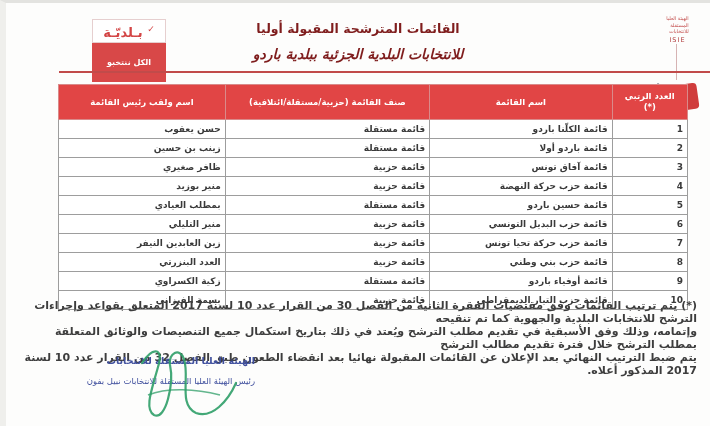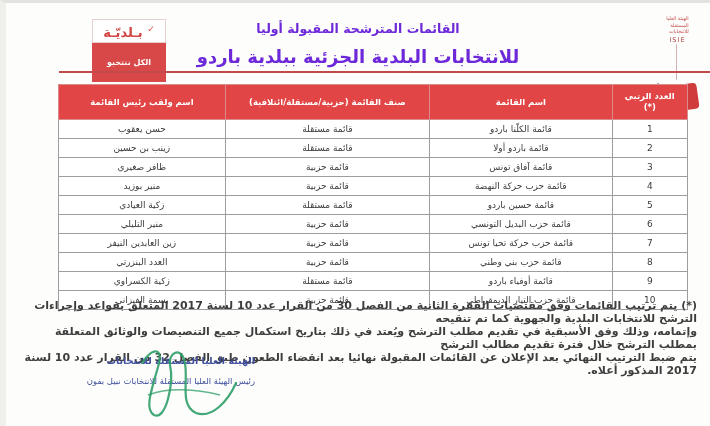--- a/index.html
+++ b/index.html
@@ -23,46 +23,46 @@
     font-weight:bold; font-size:13px; line-height:16px; text-align:center;
     padding:1px 3px; direction:rtl; white-space:nowrap;
   }
   .logo-left .top .chk { color:#d34545; font-size:9px; vertical-align:super; }
   .logo-left .bottom {
     background:#d84848; color:#fff; font-size:8px; font-weight:bold;
     text-align:center; padding:15px 2px; direction:rtl; white-space:nowrap;
   }
   .title {
     position:absolute; left:170px; right:170px; top:18px;
-    text-align:center; color:#6d28d9; font-weight:bold; direction:rtl;
+    text-align:center; color:#7f1d1d; font-weight:bold; direction:rtl;
   }
   .title .l1 { font-size:12.5px; margin-bottom:10px; }
-  .title .l2 { font-size:18px; }
+  .title .l2 { font-size:14px;font-style:italic; }
   .logo-right { position:absolute; right:10px; top:12px; display:flex; align-items:center;flex-direction:column; }
   .isie-text { text-align:right; color:#c4504f; direction:rtl; margin-left:3px; }
   .isie-text .ar { font-size:5px; line-height:6.5px; white-space:nowrap; }
   .isie-text .latin { font-size:6.5px; color:#b23e3e; letter-spacing:1px; margin-top:1px; text-align:center; }
   .isie-divider { width:1px; height:36px; background:#d6b3b3; margin:0 3px; }
   .rule {
     position:absolute; top:68px; left:53px; width:652px; height:2px;
     background:#c14b4a;
   }
   
   table.doc-table {
     position:absolute; top:81px; left:52px; width:630px;
     border-collapse:collapse; direction:rtl; table-layout:fixed;
   }
   .doc-table th {
     background:#e14545; color:#fff; font-size:8.5px; font-weight:bold;
     padding:6px 10px; border:1px solid #d98a8a; text-align:center; line-height:11px;
   }
   .doc-table td {
     border:1px solid #9d9d9d; background:#fff;
-    font-size:9px; font-weight:normal; color:#3a3a3a;
-    text-align:center; padding:2px 4px; height:18px; line-height:14px;
+    font-size:9px; font-weight:bold; color:#3a3a3a;
+    padding:2px 4px; height:18px; line-height:14px;
     white-space:nowrap; overflow:hidden;
   }
   .col-rank { width:12%; }  .col-name { width:29%; }
   .col-type { width:32.5%; } .col-head { width:26.5%; }
   
   .footnote {
     position:absolute; top:296px; left:18px; right:13px;
     direction:rtl; text-align:right; color:#3d3d3d;
     font-size:11px; font-weight:bold; line-height:13px;
   }
@@ -147,21 +147,21 @@
       <tr>
         <td>4</td>
         <td>قائمة حزب حركة النهضة</td>
         <td>قائمة حزبية</td>
         <td>منير بوزيد</td>
       </tr>
       <tr>
         <td>5</td>
         <td>قائمة حسين باردو</td>
         <td>قائمة مستقلة</td>
-        <td>زكية العيادي</td>
+        <td>بمطلب العيادي</td>
       </tr>
       <tr>
         <td>6</td>
         <td>قائمة حزب البديل التونسي</td>
         <td>قائمة حزبية</td>
         <td>منير التليلي</td>
       </tr>
       <tr>
         <td>7</td>
         <td>قائمة حزب حركة تحيا تونس</td>

